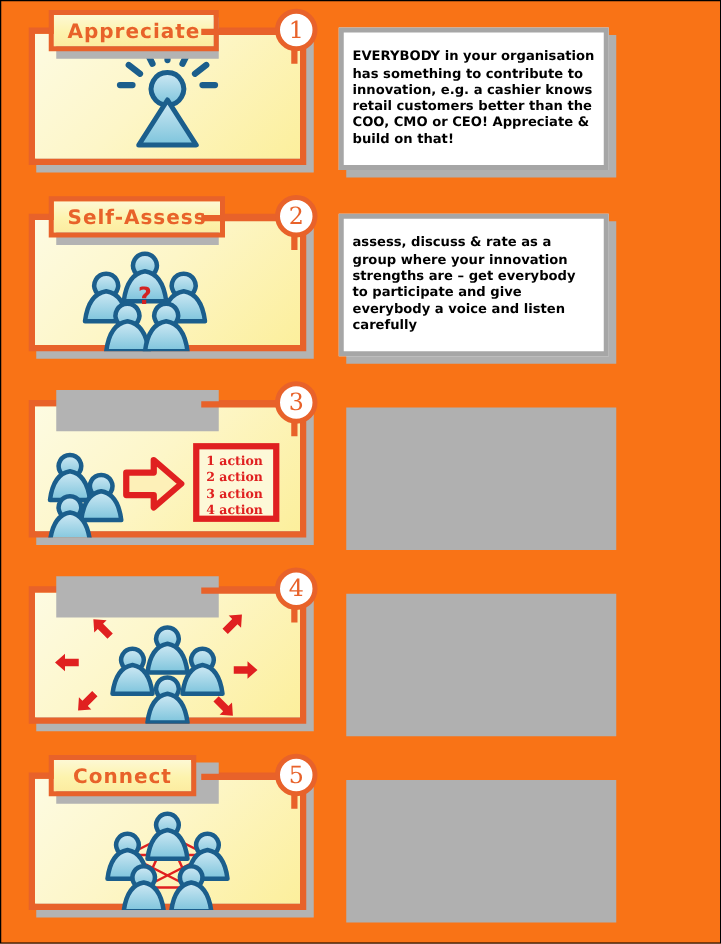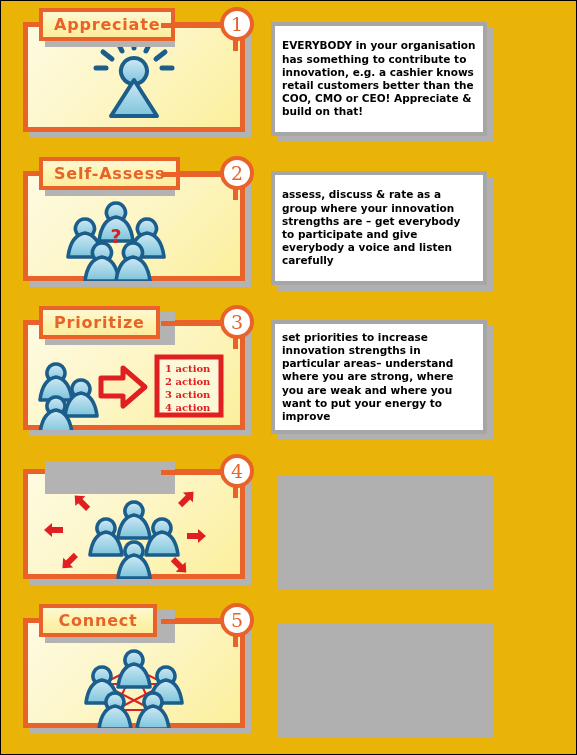--- a/index.html
+++ b/index.html
@@ -8,21 +8,21 @@
     padding: 0;
     background: #ffffff;
   }
   body {
     font-family: "DejaVu Sans", sans-serif;
   }
   #poster {
     position: relative;
     width: 577px;
     height: 755px;
-    background: #eab308;
+    background: #f97316;
     border: 1px solid #000000;
     box-sizing: border-box;
     overflow: hidden;
   }
 
   
   .step {
     position: absolute;
     left: 0;
     width: 577px;
@@ -276,33 +276,27 @@
         <g font-family="DejaVu Serif, serif" font-size="10" font-weight="bold" fill="#e02020">
           <text x="142" y="52">1 action</text>
           <text x="142" y="65">2 action</text>
           <text x="142" y="78">3 action</text>
           <text x="142" y="91">4 action</text>
         </g>
       </svg>
     </div>
 
     <div class="tag-shadow"></div>
-    <div class="tag">
-      <span class="tag-text">Prioritize</span>
-    </div>
     <div class="connector"></div>
     <div class="badge-stem"></div>
     <div class="badge">
       <span class="badge-num">3</span>
     </div>
 
     <div class="tbox-shadow"></div>
-    <div class="tbox">
-      <span class="tbox-text">set priorities to increase innovation strengths in particular areas– understand where you are strong, where you are weak and where you want to put your energy to improve</span>
-    </div>
   </div>
 
   <div class="step" style="top:447px;">
     <div class="card-shadow"></div>
     <div class="card"></div>
 
     <div class="art">
       <svg width="222" height="110" viewBox="0 0 222 110" xmlns="http://www.w3.org/2000/svg">
         <defs>
           <linearGradient id="figG4" x1="0" y1="0" x2="0" y2="1">

